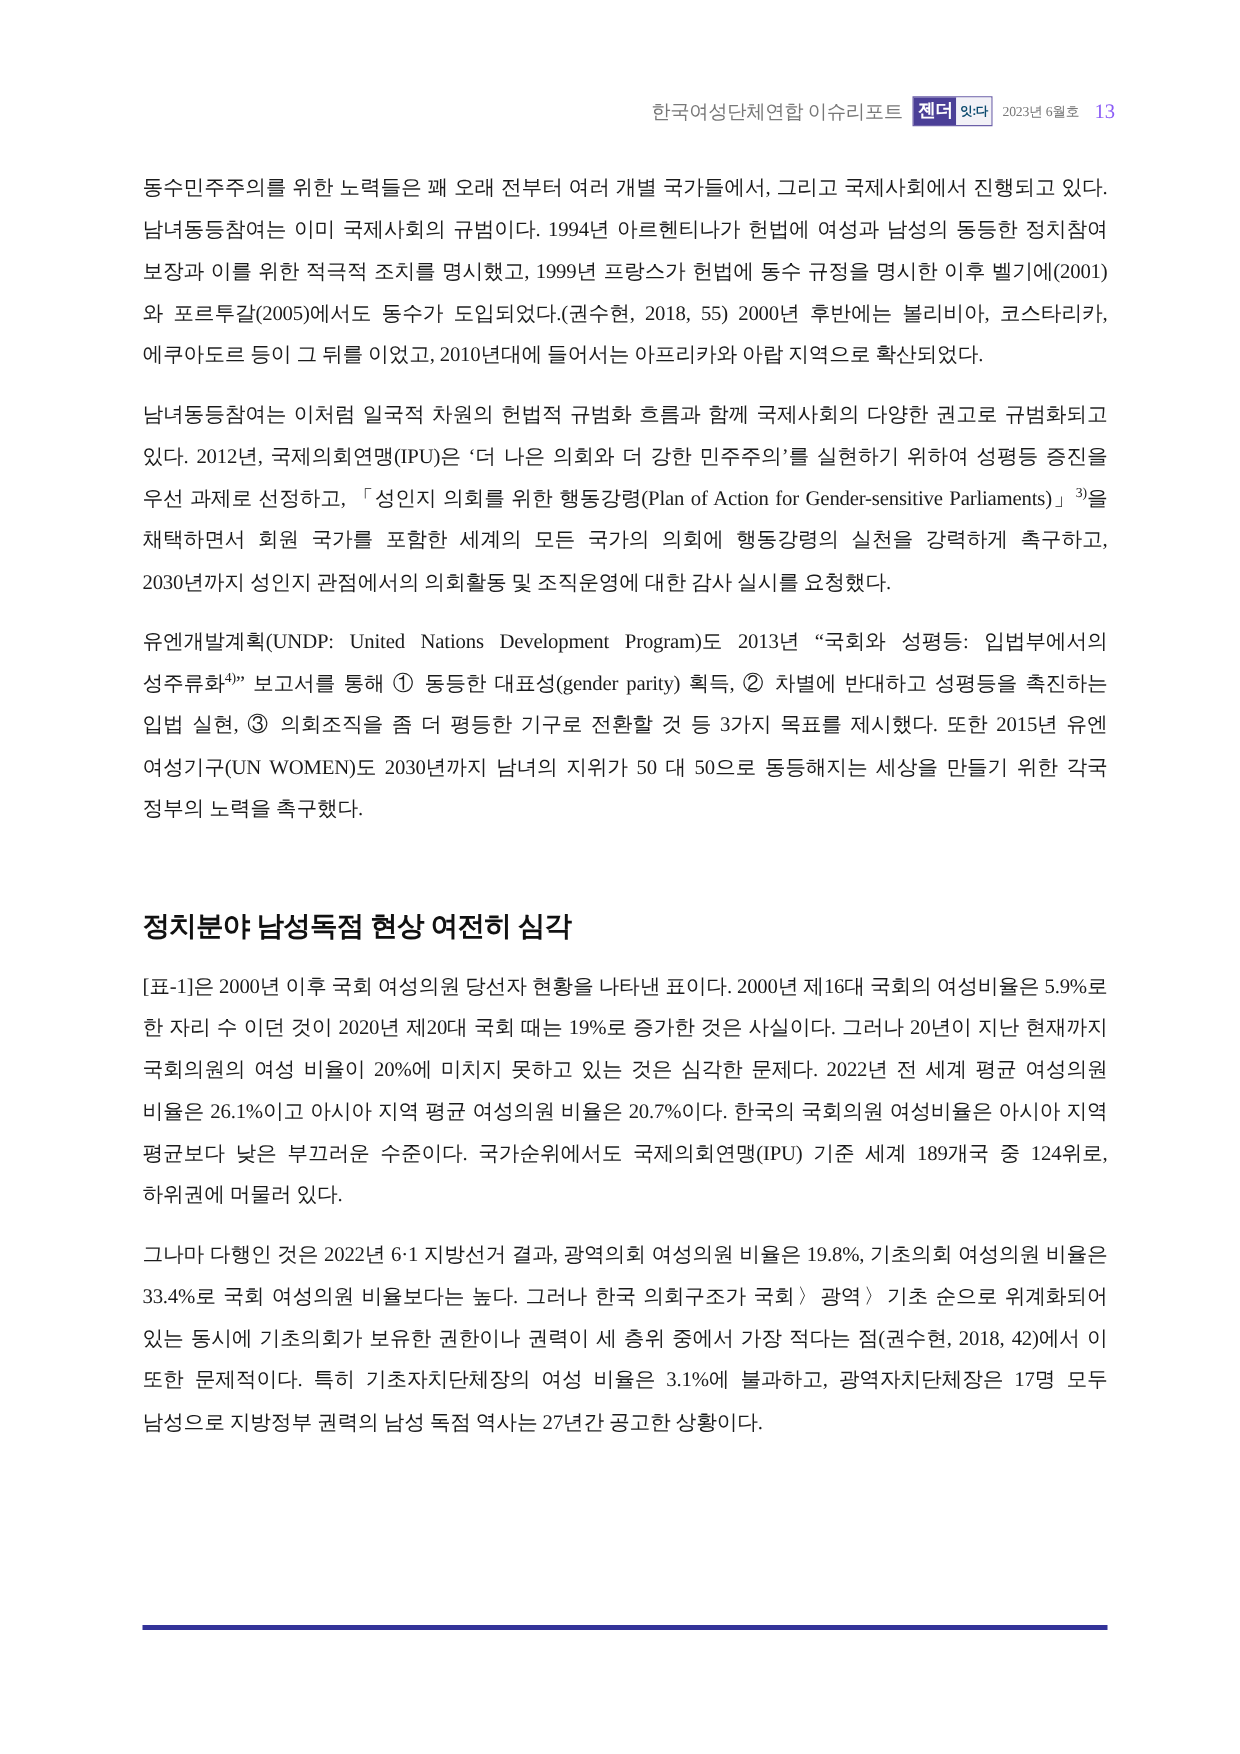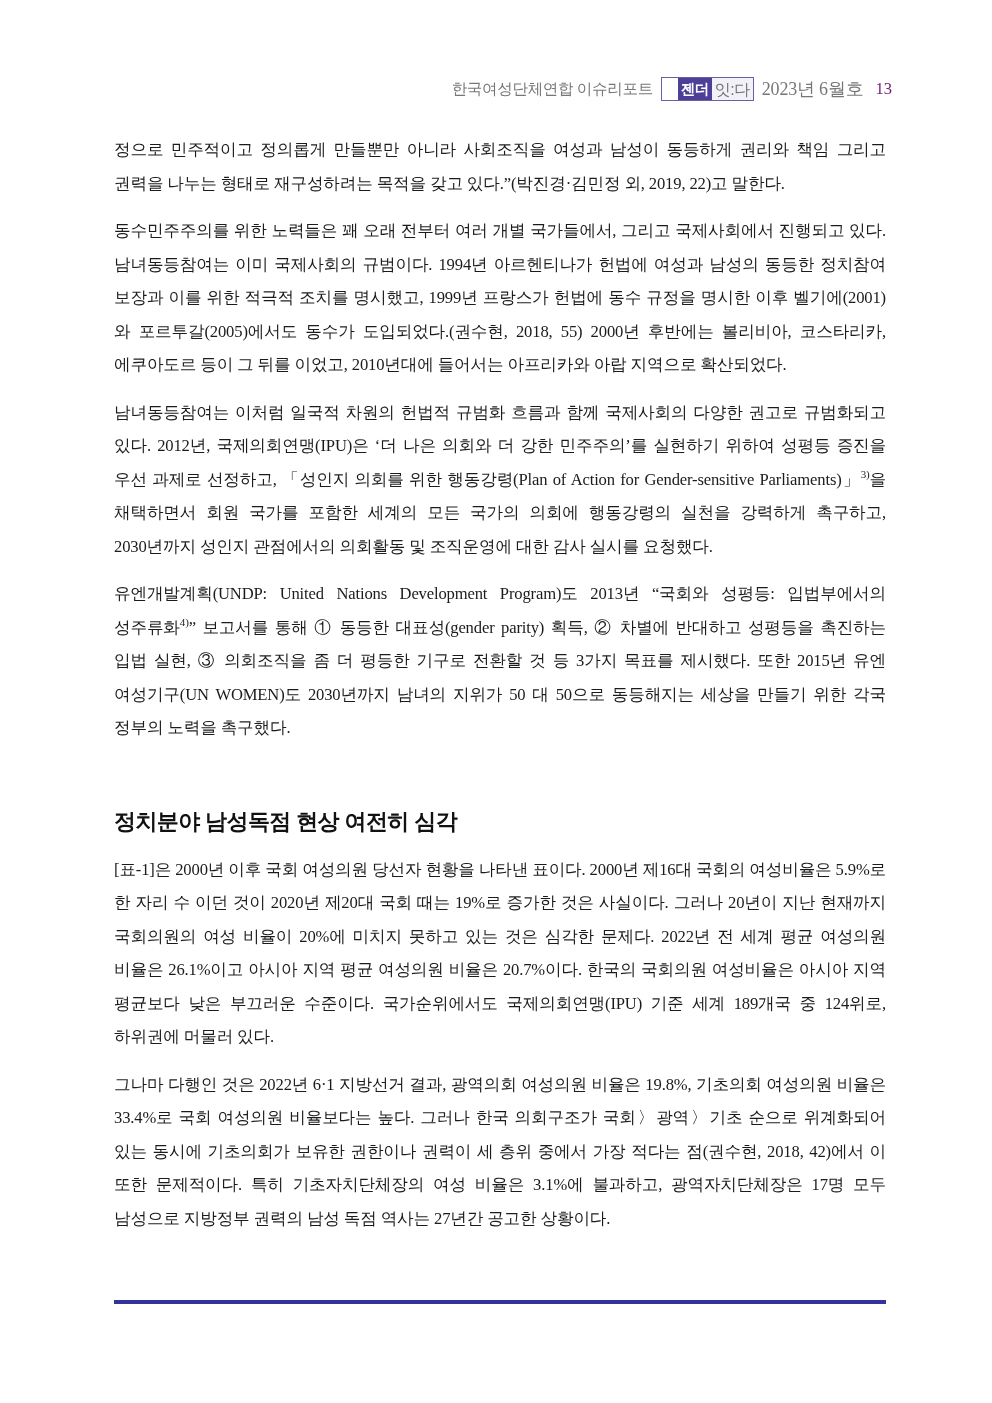--- a/index.html
+++ b/index.html
@@ -37,52 +37,51 @@
     font-size: 15.5px;
     color: #777777;
     letter-spacing: -0.3px;
   }
   .logo {
     display: inline-flex;
     align-items: stretch;
     height: 22px;
     border: 1px solid #6b5fa8;
     line-height: 1;
-    padding-left: 16px;
   }
   .logo-a {
     background: #4b3f97;
     color: #ffffff;
     font-size: 14.5px;
     font-weight: bold;
     padding: 3px 3px 2px 3px;
     display: flex;
     align-items: center;
     letter-spacing: -0.5px;
     font-family: "Liberation Sans", sans-serif;
   }
   .logo-b {
     background: #f2f1f7;
-    color: #737373;
-    font-size: 16px;
-    font-weight: normal;
+    color: #0c4a6e;
+    font-size: 10px;
+    font-weight: bold;
     padding: 3px 3px 2px 3px;
     display: flex;
     align-items: center;
     letter-spacing: -0.5px;
     font-family: "Liberation Sans", sans-serif;
   }
   .rh-date {
-    font-size: 18px;
+    font-size: 11px;
     color: #777777;
     letter-spacing: -0.2px;
   }
   .rh-pageno {
     font-size: 16.5px;
-    color: #701a75;
+    color: #8b5cf6;
     font-weight: normal;
     margin-left: 4px;
   }
 
   
   .content {
     position: absolute;
     left: 114px;
     top: 118px;
     width: 772px;
@@ -138,21 +137,20 @@
     <span class="logo">
       <span class="logo-a">젠더</span>
       <span class="logo-b">잇:다</span>
     </span>
     <span class="rh-date">2023년 6월호</span>
     <span class="rh-pageno">13</span>
   </div>
 
   <div class="content">
 
-    <p class="para">정으로 민주적이고 정의롭게 만들뿐만 아니라 사회조직을 여성과 남성이 동등하게 권리와 책임 그리고 권력을 나누는 형태로 재구성하려는 목적을 갖고 있다.”(박진경·김민정 외, 2019, 22)고 말한다.</p>
 
     <p class="para">동수민주주의를 위한 노력들은 꽤 오래 전부터 여러 개별 국가들에서, 그리고 국제사회에서 진행되고 있다. 남녀동등참여는 이미 국제사회의 규범이다. 1994년 아르헨티나가 헌법에 여성과 남성의 동등한 정치참여 보장과 이를 위한 적극적 조치를 명시했고, 1999년 프랑스가 헌법에 동수 규정을 명시한 이후 벨기에(2001)와 포르투갈(2005)에서도 동수가 도입되었다.(권수현, 2018, 55) 2000년 후반에는 볼리비아, 코스타리카, 에쿠아도르 등이 그 뒤를 이었고, 2010년대에 들어서는 아프리카와 아랍 지역으로 확산되었다.</p>
 
     <p class="para"><span>남녀동등참여는 이처럼 일국적 차원의 헌법적 규범화 흐름과 함께 국제사회의 다양한 권고로 규범화되고 있다. 2012년, 국제의회연맹(IPU)은 ‘더 나은 의회와 더 강한 민주주의’를 실현하기 위하여 성평등 증진을 우선 과제로 선정하고, 「성인지 의회를 위한 행동강령(Plan of Action for Gender-sensitive Parliaments)」</span><sup class="fn">3)</sup><span>을 채택하면서 회원 국가를 포함한 세계의 모든 국가의 의회에 행동강령의 실천을 강력하게 촉구하고, 2030년까지 성인지 관점에서의 의회활동 및 조직운영에 대한 감사 실시를 요청했다.</span></p>
 
     <p class="para"><span>유엔개발계획(UNDP: United Nations Development Program)도 2013년 “국회와 성평등: 입법부에서의 성주류화</span><sup class="fn">4)</sup><span>” 보고서를 통해 ① 동등한 대표성(gender parity) 획득, ② 차별에 반대하고 성평등을 촉진하는 입법 실현, ③ 의회조직을 좀 더 평등한 기구로 전환할 것 등 3가지 목표를 제시했다. 또한 2015년 유엔 여성기구(UN WOMEN)도 2030년까지 남녀의 지위가 50 대 50으로 동등해지는 세상을 만들기 위한 각국 정부의 노력을 촉구했다.</span></p>
 
     <div class="sec-gap"></div>
 
     <h2 class="section-heading">정치분야 남성독점 현상 여전히 심각</h2>

